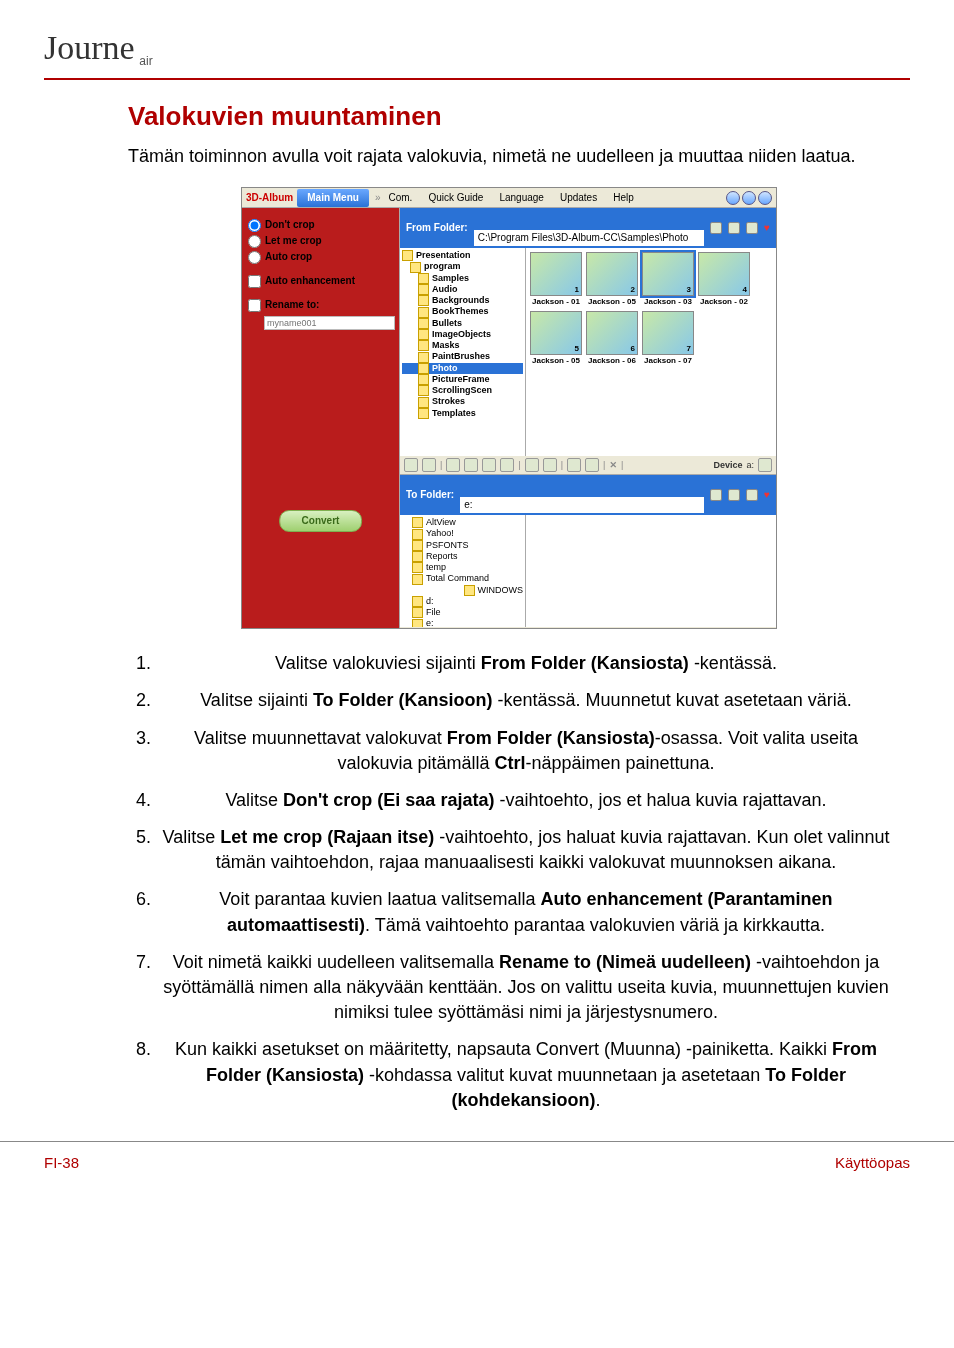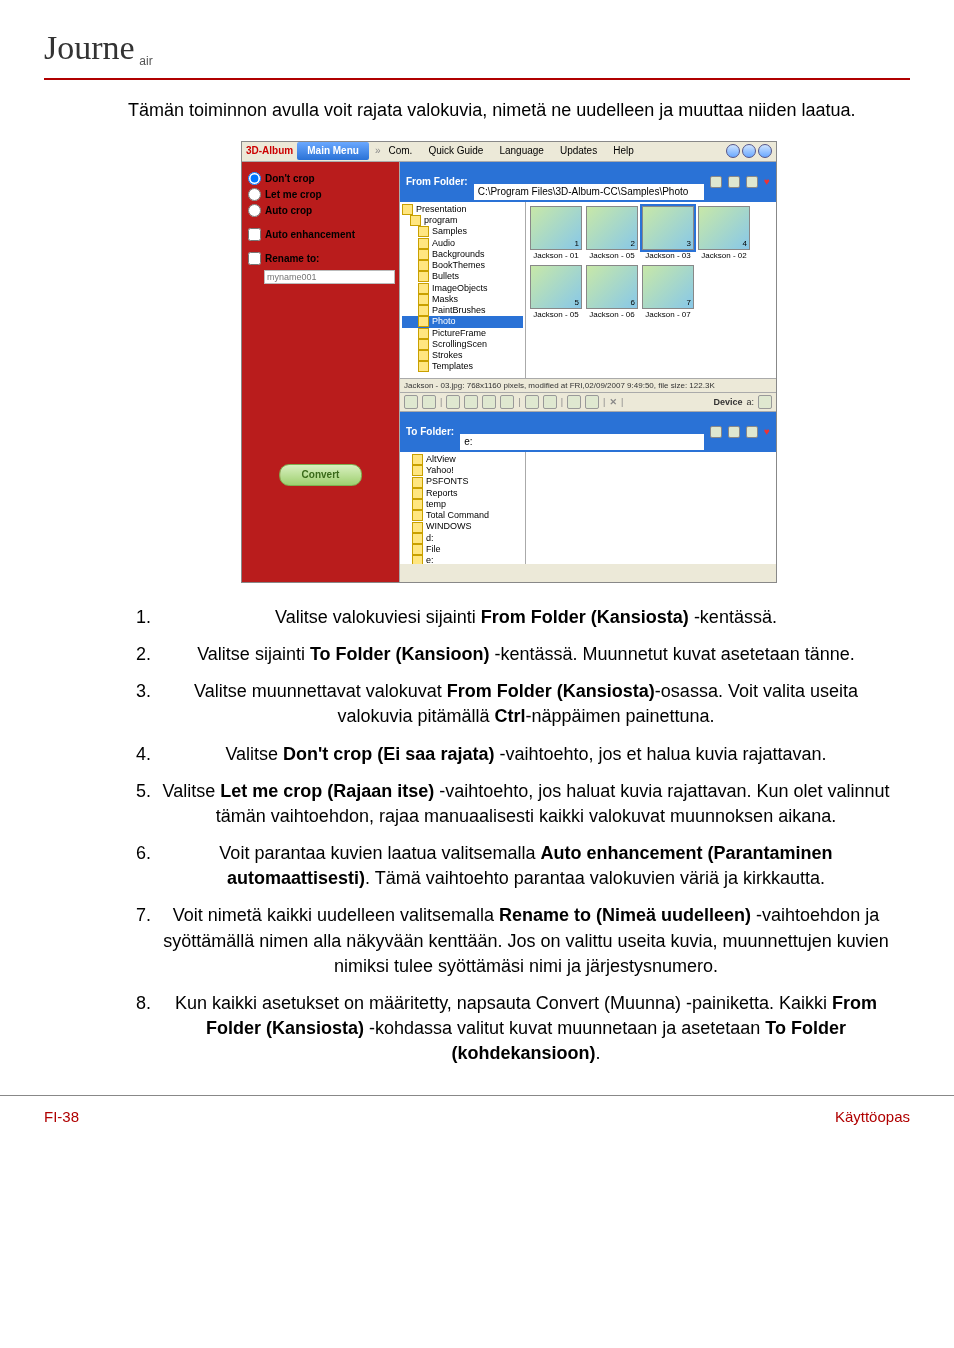--- a/index.html
+++ b/index.html
@@ -110,21 +110,21 @@
   .panel-hdr {
     background:#2a72d6; color:#fff; font-weight:bold;
     padding:2px 6px; display:flex; align-items:center; gap:6px;
   }
   .panel-hdr .path {
     flex:1; background:#fff; color:#000; font-weight:normal;
     padding:1px 4px; font-size:10px; overflow:hidden; white-space:nowrap;margin-top:20px;
   }
   .panel-hdr .tiny { width:12px; height:12px; background:#dfe8d0; border:1px solid #888; border-radius:2px; }
   .panel-hdr .heart { color:#e33; }
-  .two-col { display:flex; height: 176px; }
+  .two-col { display:flex; height: 208px; font-weight: bold; }
   .tree {
     width: 126px; background:#fff; border-right:1px solid #aaa;
     overflow:hidden; padding:2px; font-size:9px; line-height:1.25;
   }
   .tree div { white-space:nowrap; }
   .tnode::before {
     content:""; display:inline-block; width:9px; height:9px;
     background:#ffe680; border:1px solid #c9a000; margin-right:3px; vertical-align:middle;
   }
   .tnode.sel { background:#2a72d6; color:#fff; }
@@ -188,20 +188,21 @@
 
 <div class="page">
   <div class="top-row">
     <div class="logo">
       <span>Journe</span>
       <span class="sub">air</span>
     </div>
   </div>
 
   <div class="content">
+    <h2 class="section">Valokuvien muuntaminen</h2>
     <p class="intro">Tämän toiminnon avulla voit rajata valokuvia, nimetä ne uudelleen ja muuttaa niiden laatua.</p>
 
     <div class="shot-wrap">
     <div class="shot">
       <div class="shot-menubar">
         <span class="shot-logo">3D-Album</span>
         <span class="main-menu-btn">Main Menu</span>
         <span style="color:#888;">»</span>
         <span class="mbar-item">Com.</span>
         <span class="mbar-item">Quick Guide</span>
@@ -311,21 +312,20 @@
                     <div class="cap">Jackson - 06</div>
                   </div>
                   <div class="thumb">
                     <div class="pic">
                       <span class="num">7</span>
                     </div>
                     <div class="cap">Jackson - 07</div>
                   </div>
                 </div>
           </div>
-          <div class="statusline">Jackson - 03.jpg: 768x1160 pixels, modified at FRI,02/09/2007 9:49:50, file size: 122.3K</div>
           <div class="toolbar">
             <span class="tb"></span>
             <span class="tb"></span>
             <span class="sep">|</span>
             <span class="tb"></span>
             <span class="tb"></span>
             <span class="tb"></span>
             <span class="tb"></span>
             <span class="sep">|</span>
             <span class="tb"></span>
@@ -350,41 +350,41 @@
             <span class="heart">♥</span>
           </div>
           <div class="lower-two">
             <div class="tree2" id="to-tree">
                   <div class="tnode" style="padding-left: 10px;">AltView</div>
                   <div class="tnode" style="padding-left: 10px;">Yahoo!</div>
                   <div class="tnode" style="padding-left: 10px;">PSFONTS</div>
                   <div class="tnode" style="padding-left: 10px;">Reports</div>
                   <div class="tnode" style="padding-left: 10px;">temp</div>
                   <div class="tnode" style="padding-left: 10px;">Total Command</div>
-                  <div class="tnode" style="padding-left: 10px;">WINDOWS</div>
+                  <div class="tnode" style="padding-left: 10px; text-align: right;">WINDOWS</div>
                   <div class="tnode" style="padding-left: 10px;">d:</div>
                   <div class="tnode" style="padding-left: 10px;">File</div>
                   <div class="tnode" style="padding-left: 10px;">e:</div>
                   <div class="tnode" style="padding-left: 10px;">Adobe Illustrator</div>
                   <div class="tnode" style="padding-left: 10px;">FrameMaker7.0</div>
                   <div class="tnode" style="padding-left: 10px;">FrameMaker7.2</div>
                 </div>
             <div class="empty-right"></div>
           </div>
         </div>
       </div>
     </div>
     </div>
 
     <ol class="steps">
       <li>
         <span>Valitse valokuviesi sijainti </span><span class="b">From Folder (Kansiosta)</span><span> -kentässä.</span>
       </li>
       <li>
-        <span>Valitse sijainti </span><span class="b">To Folder (Kansioon)</span><span> -kentässä. Muunnetut kuvat asetetaan tänne.</span>
+        <span>Valitse sijainti </span><span class="b">To Folder (Kansioon)</span><span> -kentässä. Muunnetut kuvat asetetaan väriä.</span>
       </li>
       <li>
         <span>Valitse muunnettavat valokuvat </span><span class="b">From Folder (Kansiosta)</span><span>-osassa. Voit valita useita valokuvia pitämällä </span><span class="b">Ctrl</span><span>-näppäimen painettuna.</span>
       </li>
       <li>
         <span>Valitse </span><span class="b">Don't crop (Ei saa rajata)</span><span> -vaihtoehto, jos et halua kuvia rajattavan.</span>
       </li>
       <li>
         <span>Valitse </span><span class="b">Let me crop (Rajaan itse)</span><span> -vaihtoehto, jos haluat kuvia rajattavan. Kun olet valinnut tämän vaihtoehdon, rajaa manuaalisesti kaikki valokuvat muunnoksen aikana.</span>
       </li>

